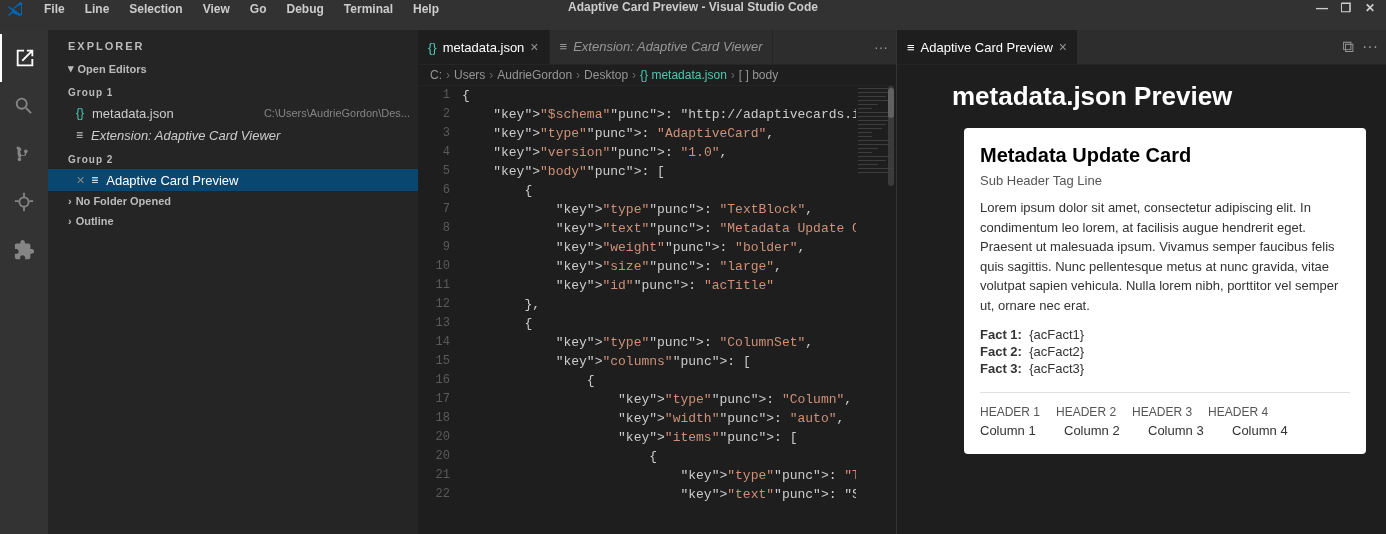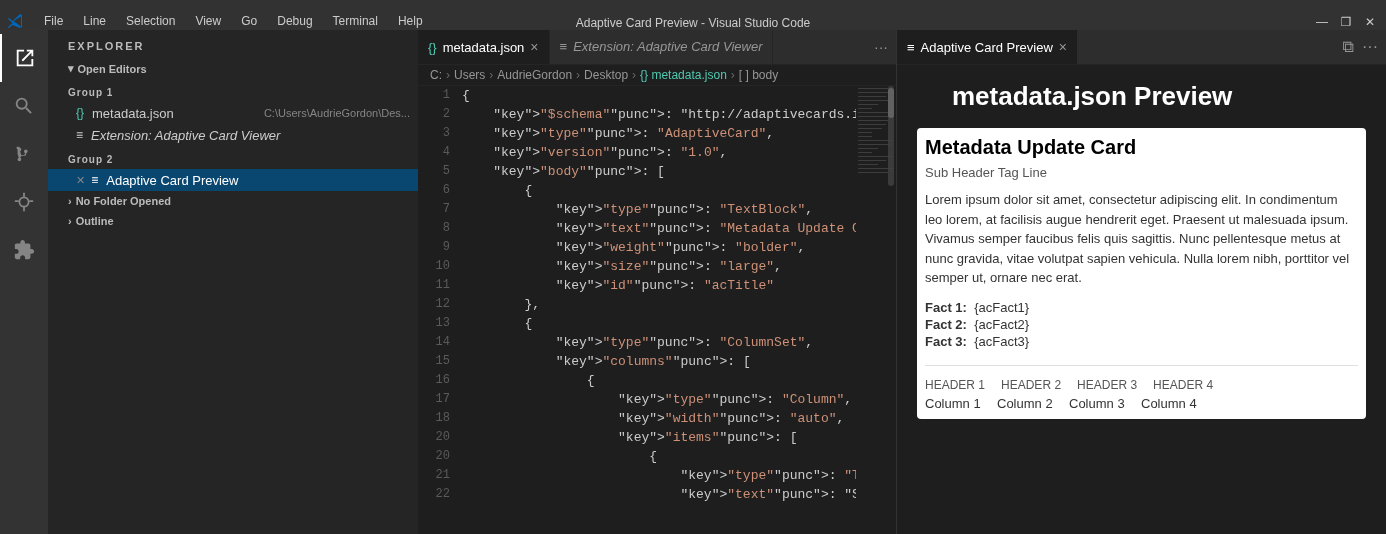--- a/index.html
+++ b/index.html
@@ -10,26 +10,27 @@
       width: 1386px;
       height: 534px;
       overflow: hidden;
       display: flex;
       flex-direction: column;
     }
 
     
     .title-bar {
       display: flex;
-      align-items: flex-end;
+      align-items: flex-start;
       background: #323233;
       height: 30px;
       padding: 0 8px;
       flex-shrink: 0;
       justify-content: space-between;
+      font-weight: bold;
     }
     .title-bar-left {
       display: flex;
       align-items: center;
       gap: 12px;
     }
     .vscode-logo {
       width: 16px;
       height: 16px;
       display: flex;
@@ -312,22 +313,23 @@
       font-size: 26px;
       font-weight: 700;
       color: #ffffff;
       margin-bottom: 16px;
       font-family: 'Segoe UI', sans-serif;
       margin-left: 35px;
     }
     .card-container {
       background: #ffffff;
       border-radius: 4px;
-      padding: 8px;
+      padding: 16px;
       color: #333333;
+      margin-left: 47px;
     }
     .card-title {
       font-size: 20px;
       font-weight: 600;
       color: #000000;
       margin-bottom: 6px;
       font-family: 'Segoe UI', sans-serif;
     }
     .card-subtitle {
       font-size: 13px;
@@ -356,21 +358,21 @@
     }
     .card-table-header-cell {
       font-size: 12px;
       font-weight: 400;
       color: #555555;
       min-width: 60px;
       text-transform: uppercase;
     }
     .card-table-row {
       display: flex;
-      gap: 12px;
+      gap: 24px;
     }
     .card-table-cell {
       font-size: 13px;
       color: #333333;
       min-width: 60px;
     }
     .divider {
       border: none;
       border-top: 1px solid #e0e0e0;
       margin: 12px 0;

